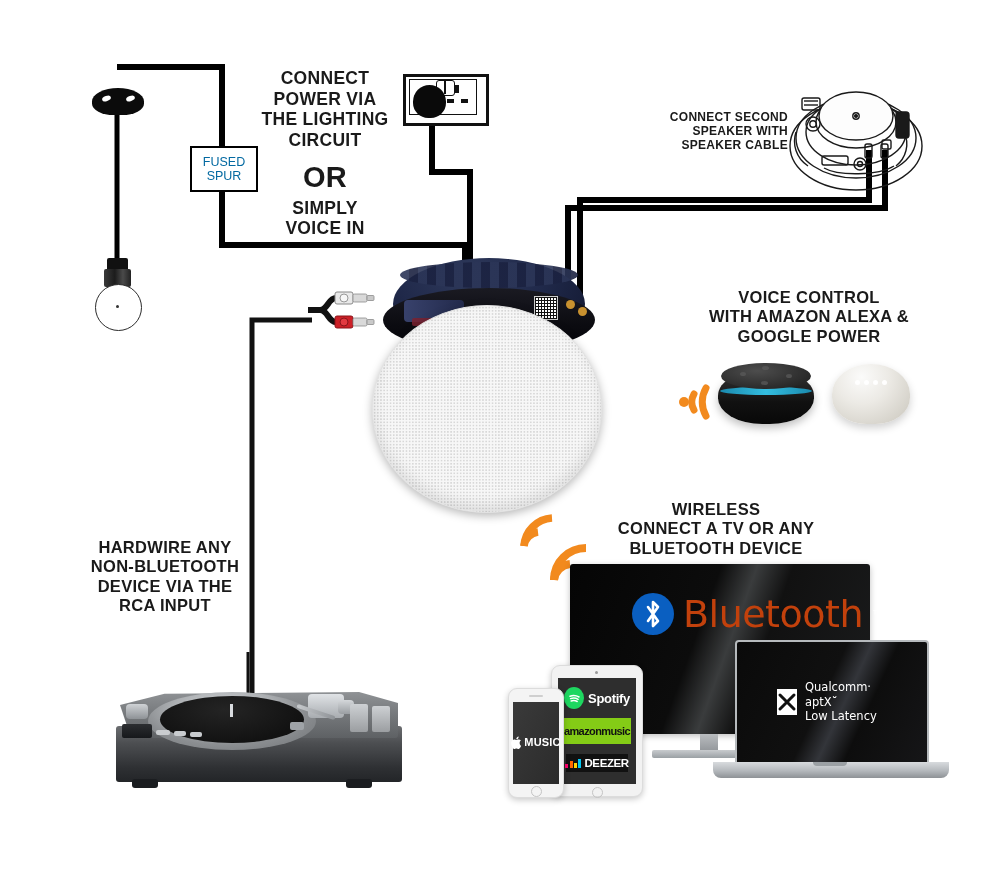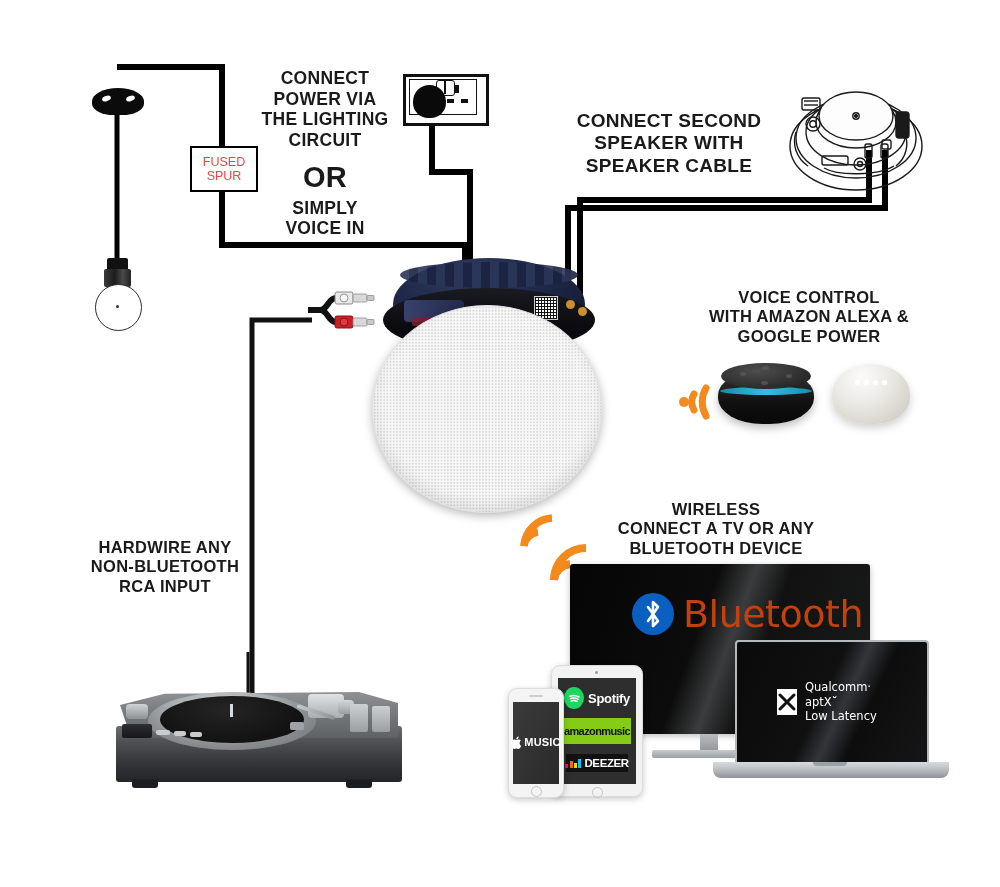--- a/index.html
+++ b/index.html
@@ -8,21 +8,21 @@
   #stage{position:relative;width:1000px;height:887px;background:#fff;}
 
   .lbl{position:absolute;text-align:center;color:#1a1a1a;
        font-weight:700;letter-spacing:.3px;line-height:1.18;}
   svg{display:block;overflow:visible;}
   .abs{position:absolute;}
 
   
   .spur{position:absolute;border:2px solid #000;background:#fff;
         display:flex;flex-direction:column;align-items:center;justify-content:center;
-        font-size:12.5px;font-weight:400;line-height:1.15;color:#ef4444;
+        font-size:12.5px;font-weight:400;line-height:1.15;color:#0369a1;
         font-family:"Liberation Sans",sans-serif;}
 
   
   .socket{position:absolute;border:3px solid #111;background:#fff;}
   .socket-inner{position:absolute;border:1.5px solid #111;background:#fff;}
   .plug{position:absolute;background:#0a0a0a;border-radius:50% 50% 46% 46%;}
 
   
   .rose{position:absolute;background:#0b0b0b;border-radius:50% 50% 42% 42%;}
   .rose-hole{position:absolute;background:#fff;border-radius:50%;transform:rotate(-18deg);}
@@ -394,37 +394,38 @@
   <div class="lbl" style="left:242px;top:68px;width:166px;font-size:17.5px;">
     <div>CONNECT</div>
     <div>POWER VIA</div>
     <div>THE LIGHTING</div>
     <div>CIRCUIT</div>
     <div style="font-size:29px;margin:9px 0 4px;">OR</div>
     <div>SIMPLY</div>
     <div>VOICE IN</div>
   </div>
 
-  <div class="lbl" style="left:572px;top:110px;width:194px;font-size:19px;">
+  <div class="lbl" style="left:594px;top:110px;width:194px;font-size:12px;text-align:right;">
     <div>CONNECT SECOND</div>
     <div>SPEAKER WITH</div>
     <div>SPEAKER CABLE</div>
   </div>
 
   <div class="lbl" style="left:700px;top:288px;width:218px;font-size:16.5px;">
     <div>VOICE CONTROL</div>
     <div>WITH AMAZON ALEXA &amp;</div>
     <div>GOOGLE POWER</div>
   </div>
 
   <div class="lbl" style="left:612px;top:500px;width:208px;font-size:16.5px;">
     <div>WIRELESS</div>
     <div>CONNECT A TV OR ANY</div>
     <div>BLUETOOTH DEVICE</div>
   </div>
 
   <div class="lbl" style="left:72px;top:538px;width:186px;font-size:16.5px;">
     <div>HARDWIRE ANY</div>
     <div>NON-BLUETOOTH</div>
+    <div>DEVICE VIA THE</div>
     <div>RCA INPUT</div>
   </div>
 
 </div>
 
 </body></html>

